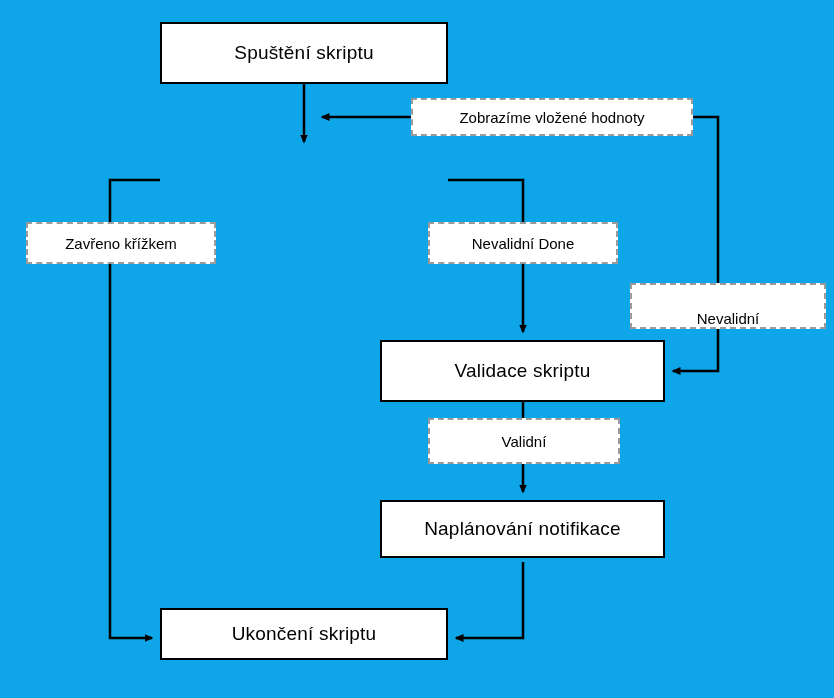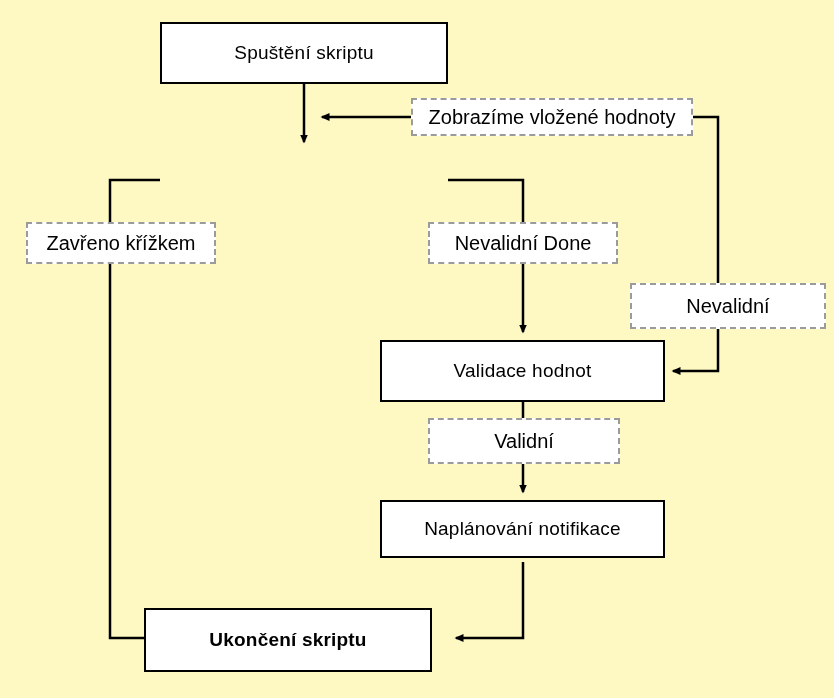--- a/index.html
+++ b/index.html
@@ -7,21 +7,21 @@
     padding: 0;
     background: #ffffff;
   }
   body {
     font-family: "Liberation Sans", sans-serif;
   }
   #canvas {
     position: relative;
     width: 834px;
     height: 698px;
-    background: #fef9c3;
+    background: #0ea5e9;
     overflow: hidden;
   }
   .node {
     position: absolute;
     box-sizing: border-box;
     background: #ffffff;
     border: 2px solid #000000;
     display: flex;
     align-items: center;
     justify-content: center;
@@ -32,21 +32,21 @@
   }
   .label-box {
     position: absolute;
     box-sizing: border-box;
     background: #ffffff;
     border: 2px dashed #9b9b9b;
     display: flex;
     align-items: center;
     justify-content: center;
     color: #000000;
-    font-size: 20px;
+    font-size: 15px;
     text-align: center;
   }
   svg.edges {
     position: absolute;
     left: 0;
     top: 0;
     width: 834px;
     height: 698px;
     overflow: visible;
   }
@@ -77,44 +77,44 @@
 
     <path d="M523,562 L523,638 L456,638" stroke="#000000" stroke-width="2.5" fill="none" marker-end="url(#arrow)"></path>
   </svg>
 
   <div class="node" style="left:160px; top:22px; width:288px; height:62px;">
     <span>Spuštění skriptu</span>
   </div>
 
 
   <div class="node" style="left:380px; top:340px; width:285px; height:62px;">
-    <span>Validace hodnot</span>
+    <span>Validace skriptu</span>
   </div>
 
   <div class="node" style="left:380px; top:500px; width:285px; height:58px;">
     <span>Naplánování notifikace</span>
   </div>
 
-  <div class="node" style="left:144px; top:608px; width:288px; height:64px;font-weight:bold;">
+  <div class="node" style="left:160px; top:608px; width:288px; height:52px;">
     <span>Ukončení skriptu</span>
   </div>
 
   <div class="label-box" style="left:411px; top:98px; width:282px; height:38px;">
     <span>Zobrazíme vložené hodnoty</span>
   </div>
 
   <div class="label-box" style="left:26px; top:222px; width:190px; height:42px;">
     <span>Zavřeno křížkem</span>
   </div>
 
   <div class="label-box" style="left:428px; top:222px; width:190px; height:42px;">
     <span>Nevalidní Done</span>
   </div>
 
-  <div class="label-box" style="left:630px; top:283px; width:196px; height:46px;">
+  <div class="label-box" style="left:630px; top:283px; width:196px; height:46px;align-items:flex-end;">
     <span>Nevalidní</span>
   </div>
 
   <div class="label-box" style="left:428px; top:418px; width:192px; height:46px;">
     <span>Validní</span>
   </div>
 
 </div>
 
 </body></html>

